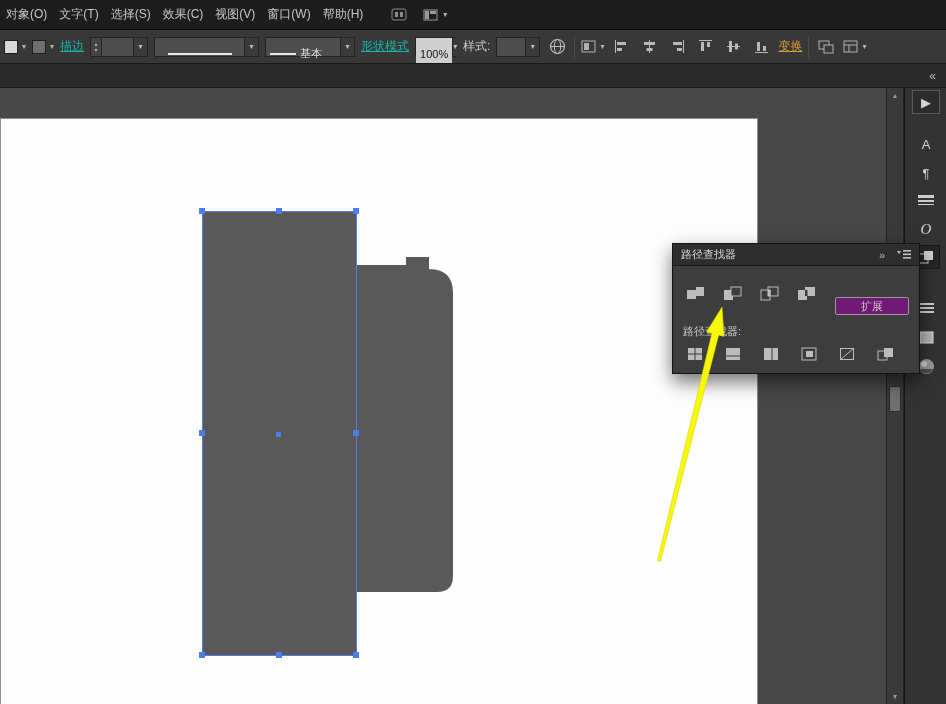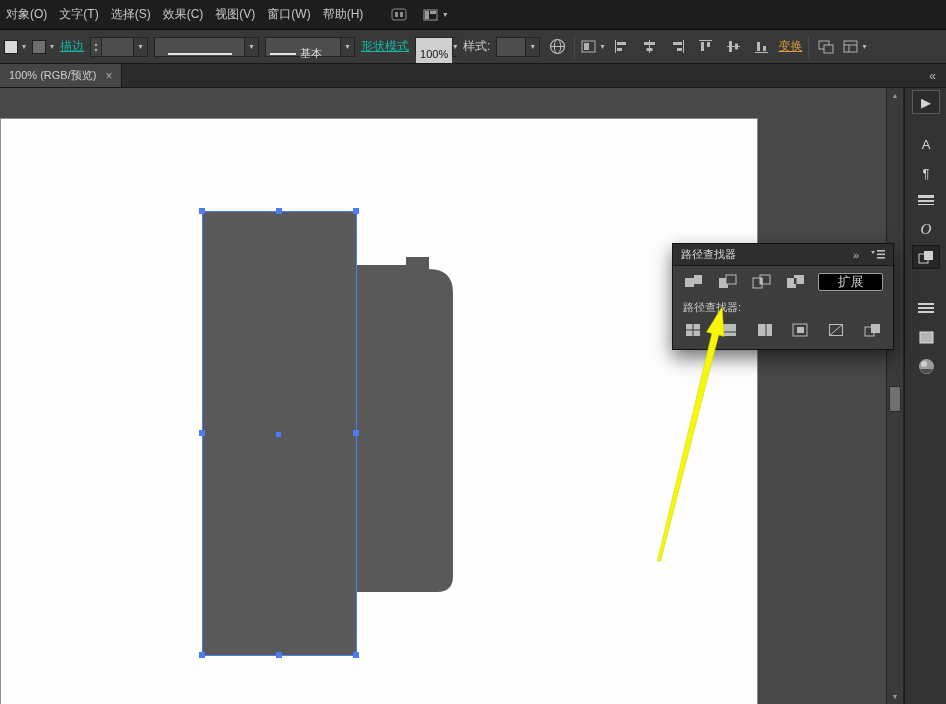--- a/index.html
+++ b/index.html
@@ -43,30 +43,30 @@
   .vscroll .arr.up{top:1px;} .vscroll .arr.down{bottom:1px;}
   .vthumb{position:absolute;left:2px;right:2px;top:298px;height:26px;background:#707070;border:1px solid #2a2a2a;border-radius:2px;}
 
   .dock{position:absolute;right:0;top:88px;width:42px;bottom:0;background:#333333;border-left:1px solid #151515;}
   .dock-icon{position:absolute;left:7px;width:28px;height:24px;display:flex;align-items:center;justify-content:center;color:#d4d4d4;font-size:13px;}
   .dock-icon.framed{border:1px solid #5a5a5a;background:#2c2c2c;}
   .dock-icon.active{background:#262626;border:1px solid #191919;}
   .serif-o{font-family:"Liberation Serif","DejaVu Serif",serif;font-style:italic;font-size:15px;}
 
   
-  .pf{position:absolute;left:672px;top:243px;width:222px;z-index:50;background:#3d3d3d;border:1px solid #141414;box-shadow:0 8px 18px rgba(0,0,0,.55);font-size:11px;}
+  .pf{position:absolute;left:672px;top:243px;width:248px;z-index:50;background:#3d3d3d;border:1px solid #141414;box-shadow:0 8px 18px rgba(0,0,0,.55);font-size:11px;}
   .pf-title{height:22px;background:#2e2e2e;border-bottom:1px solid #1b1b1b;display:flex;align-items:center;padding:0 8px;color:#d8d8d8;}
   .pf-title .more{margin-left:auto;color:#bdbdbd;}
   .pf-title .pmenu{margin-left:12px;display:flex;align-items:center;}
   .pf-body{padding:6px 10px 10px;}
   .pf-label{color:#c9c9c9;margin:2px 0 5px;}
   .pf-row{display:flex;align-items:center;gap:13px;}
   .pf-row2{display:flex;align-items:center;gap:14px;margin-top:2px;}
   .pf-btn{width:24px;height:19px;display:flex;align-items:center;justify-content:center;background:transparent;border:0;}
-  .expand-btn{margin-left:auto;width:74px;height:18px;border:1px solid #9b9b9b;border-radius:2px;color:#c8c8c8;background:#000000;display:flex;align-items:center;justify-content:center;font-size:13px;}
+  .expand-btn{margin-left:auto;width:74px;height:18px;border:1px solid #9b9b9b;border-radius:2px;color:#c8c8c8;background:#701a75;display:flex;align-items:center;justify-content:center;font-size:11px;margin-top:25px;}
   .pf-label2{margin-top:9px;}
 
   .arrow-overlay{position:absolute;left:0;top:0;z-index:99;pointer-events:none;}
 </style>
 </head>
 <body>
 
 <div class="menubar">
   <div class="menu-item">对象(O)</div>
   <div class="menu-item">文字(T)</div>
@@ -234,24 +234,20 @@
     <svg width="15" height="13" viewBox="0 0 15 13">
         <rect x="1" y="1" width="13" height="11" fill="none" stroke="#b0b0b0"></rect>
         <line x1="1" y1="5" x2="14" y2="5" stroke="#b0b0b0"></line>
         <line x1="6" y1="5" x2="6" y2="12" stroke="#b0b0b0"></line>
       </svg>
     <span class="mini-dd">▾</span>
   </span>
 </div>
 
 <div class="tabbar">
-  <div class="tab">
-    <span>100% (RGB/预览)</span>
-    <span class="close">×</span>
-  </div>
   <div class="tab-collapse">«</div>
 </div>
 
 <div class="canvas">
   <svg width="886" height="616" viewBox="0 0 886 616">
     <rect x="0.5" y="30.5" width="757" height="586" fill="#fefefe" stroke="#8d8d8d"></rect>
 
     <path d="M357,177 H406 V169 H429 V181 Q453,181 453,205 V488 Q453,504 437,504 H357 Z" fill="#595959"></path>
 
     <rect x="202.5" y="123.5" width="154" height="444" fill="#595959" stroke="#4c7df2"></rect>

